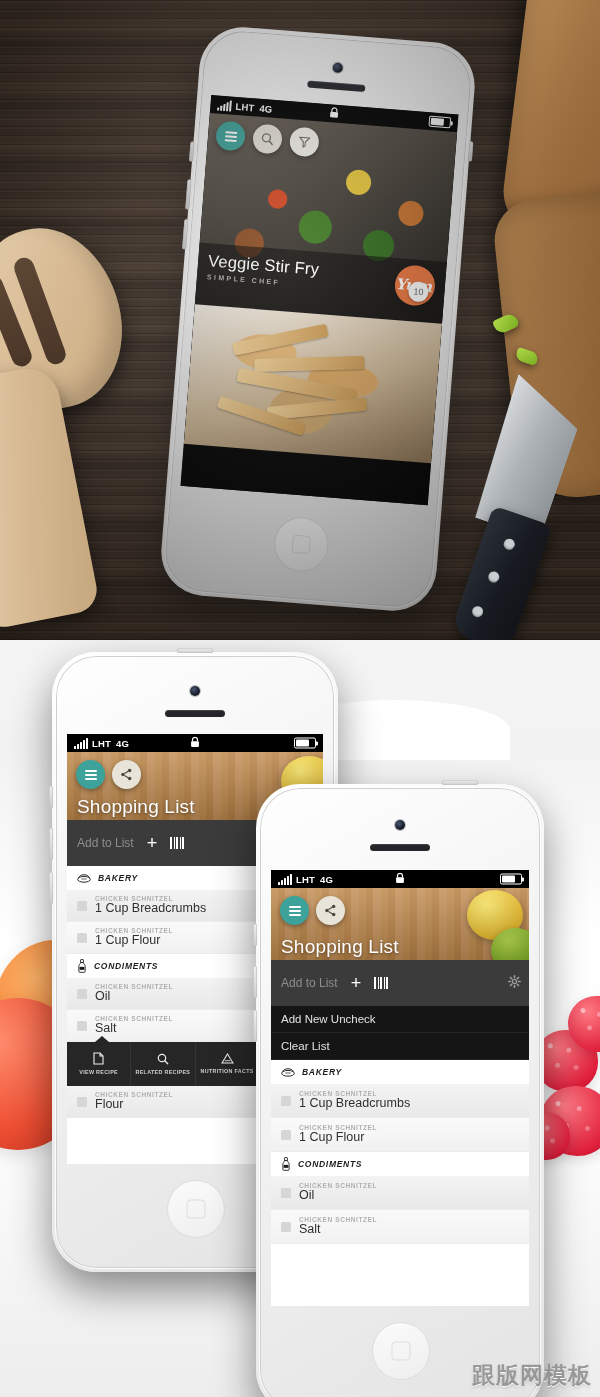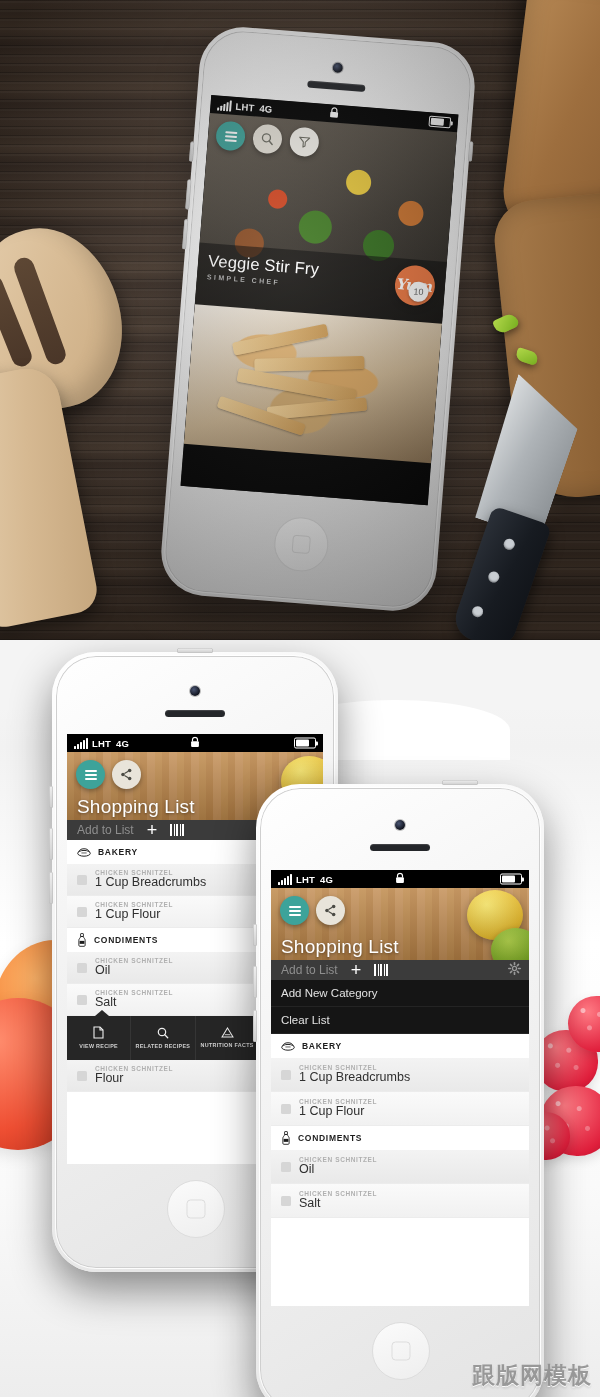--- a/index.html
+++ b/index.html
@@ -122,36 +122,36 @@
   .sl-hero{position:relative;height:68px;overflow:hidden;
     background:repeating-linear-gradient(90deg,#c08c4e 0 7px,#b98347 7px 14px,#c59159 14px 22px);}
   .sl-hero:after{content:"";position:absolute;inset:0;background:linear-gradient(180deg,rgba(255,255,255,.14),rgba(0,0,0,.18));}
   .lemon{position:absolute;border-radius:50%;background:radial-gradient(circle at 35% 30%,#fbe96a,#e3b420 70%,#c69a12);
     box-shadow:0 2px 7px rgba(0,0,0,.33);}
   .lime{position:absolute;border-radius:50%;background:radial-gradient(circle at 35% 30%,#b9dc4a,#79ad22 70%,#5d8c18);
     box-shadow:0 2px 6px rgba(0,0,0,.3);}
   .sl-fabs{position:absolute;left:9px;top:8px;display:flex;gap:7px;z-index:5;}
   .sl-title{position:absolute;left:10px;bottom:2px;color:#fff;font-size:19px;font-weight:300;
     letter-spacing:.2px;text-shadow:0 1px 3px rgba(0,0,0,.45);z-index:5;}
-  .sl-toolbar{position:relative;height:20px;background:#3b3b3b;display:flex;align-items:center;
+  .sl-toolbar{position:relative;height:46px;background:#3b3b3b;display:flex;align-items:center;
     padding:0 10px;box-sizing:border-box;gap:13px;}
   .sl-ph{color:#8e8e8e;font-size:12px;}
   .plusic{color:#fff;font-size:18px;line-height:1;font-weight:300;}
   .barcode{display:flex;gap:1.5px;align-items:center;}
   .barcode i{display:block;width:2px;height:12px;background:#fff;}
   .barcode i.thin{width:1px;}
   .gear{position:absolute;right:8px;top:50%;transform:translateY(-50%);color:#9a9a9a;font-size:13px;}
 
   .dropdown{background:#151515;}
   .dd-item{height:27px;display:flex;align-items:center;padding:0 10px;color:#e2e2e2;font-size:11.5px;
     border-bottom:1px solid #242424;box-sizing:border-box;}
   .dd-item.dim{color:#5e5e5e;}
 
   .cat{display:flex;align-items:center;gap:7px;height:24px;padding:0 10px;background:#fff;
-    font-size:8.5px;font-weight:bold;letter-spacing:.7px;color:#1c1c1c;box-sizing:border-box;}
+    font-size:8.5px;font-weight:bold;letter-spacing:.7px;color:#1c1c1c;box-sizing:border-box;font-style:italic;}
   .item{display:flex;align-items:center;gap:8px;padding:4px 10px;box-sizing:border-box;height:32px;
     border-bottom:1px solid #ececec;background:linear-gradient(180deg,#f3f3f3,#e9e9e9);}
   .item.alt{background:linear-gradient(180deg,#fafafa,#f1f1f1);}
   .chk{width:10px;height:10px;background:#d6d6d6;border-radius:1.5px;flex:none;}
   .item .sub{font-size:6.5px;letter-spacing:.6px;color:#b0b0b0;font-weight:bold;}
   .item .nm{font-size:12.5px;color:#2f2f2f;font-weight:300;line-height:1.1;}
 
   .ctxmenu{background:#262626;display:flex;height:44px;position:relative;}
   .ctxmenu:before{content:"";position:absolute;left:28px;top:-6px;border-left:7px solid transparent;
     border-right:7px solid transparent;border-bottom:6px solid #262626;}
@@ -556,21 +556,21 @@
                     <line x1="10.1" y1="10.1" x2="11.3" y2="11.3"></line>
                     <line x1="11.3" y1="2.7" x2="10.1" y2="3.9"></line>
                     <line x1="3.9" y1="10.1" x2="2.7" y2="11.3"></line>
                   </g>
                 </svg>
             </span>
           </div>
 
           <div class="dropdown">
             <div class="dd-item">
-              <span>Add New Category</span>
+              <span>Add New Uncheck</span>
             </div>
             <div class="dd-item">
               <span>Clear List</span>
             </div>
           </div>
 
           <div>
             <div class="cat">
               <svg width="14" height="10" viewBox="0 0 16 11">
                   <ellipse cx="8" cy="7" rx="7.2" ry="3.3" fill="none" stroke="#1c1c1c" stroke-width="1.1"></ellipse>

